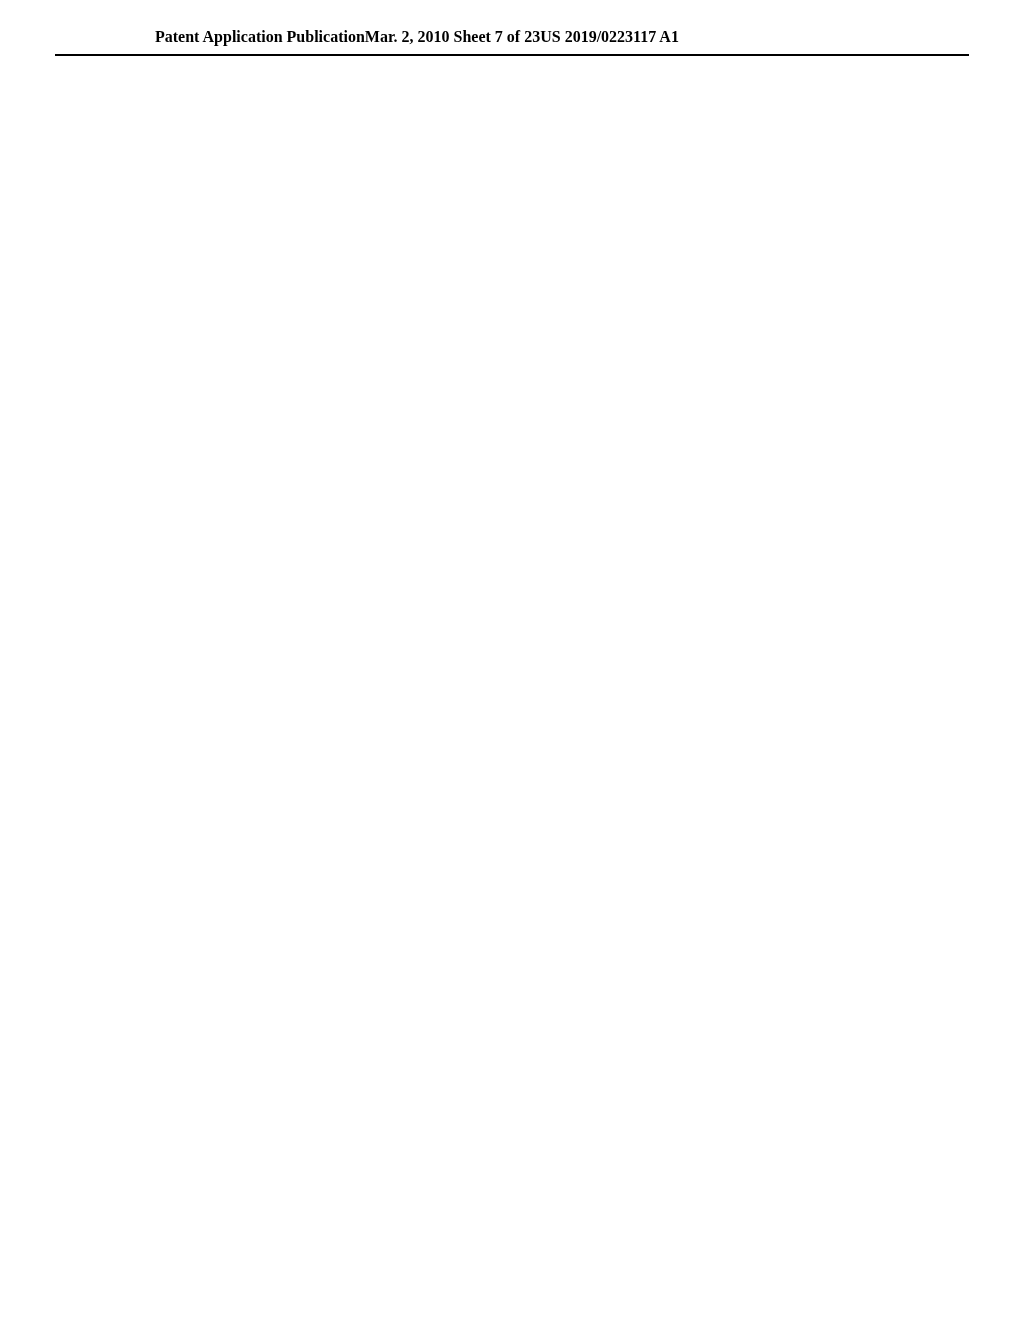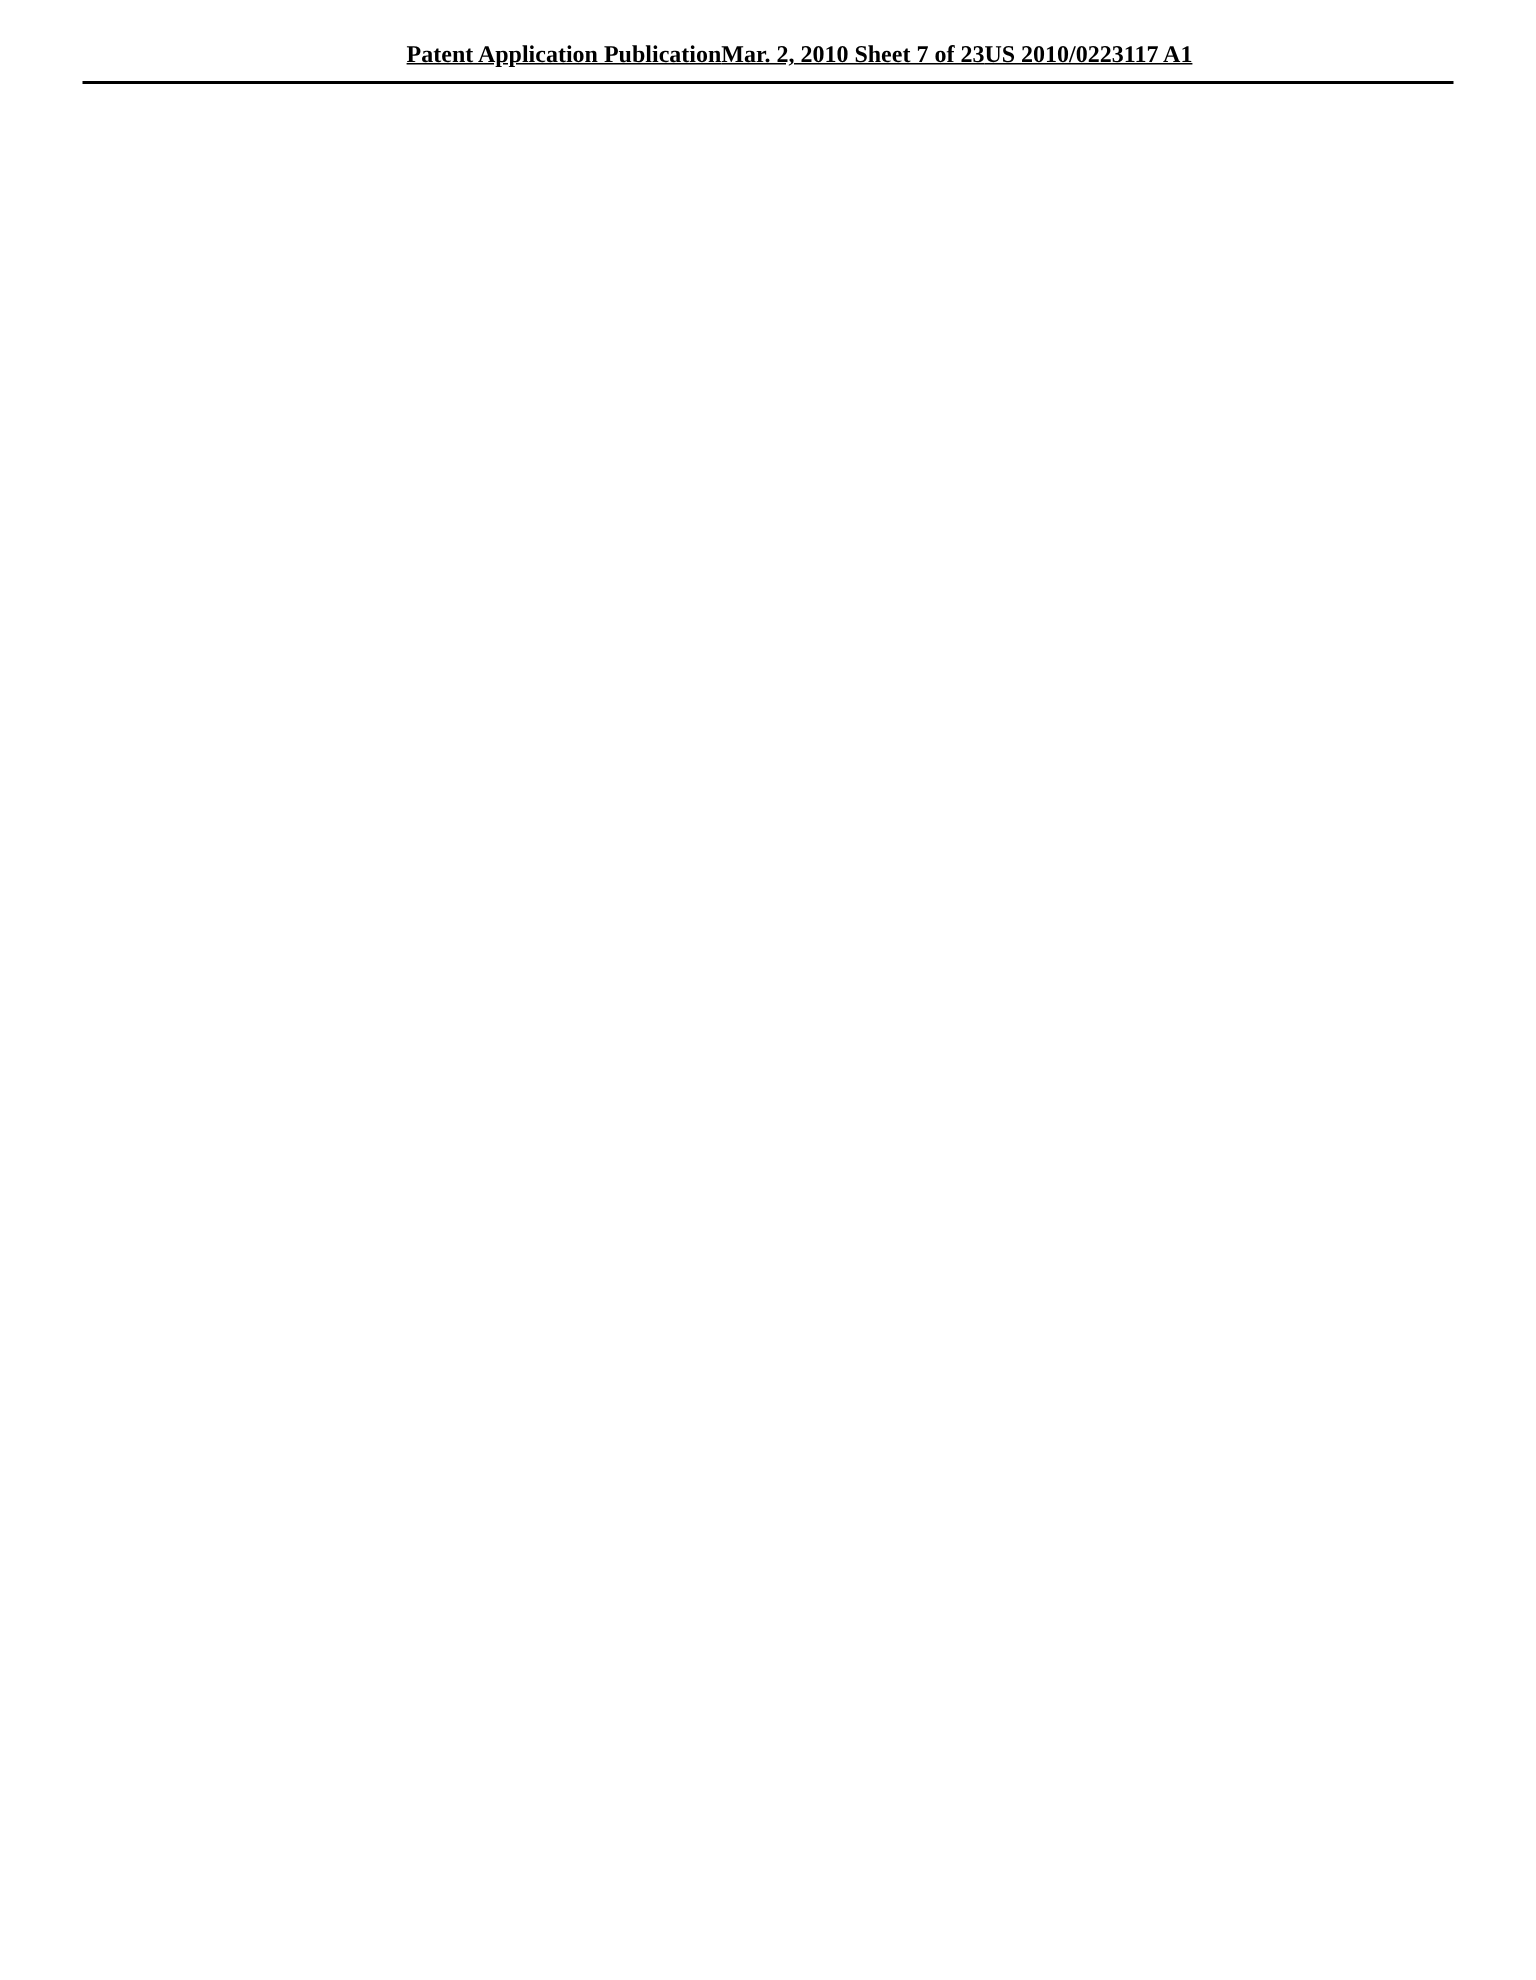--- a/index.html
+++ b/index.html
@@ -9,28 +9,27 @@
     font-family: Arial, Helvetica, sans-serif;
     background: #fff;
     width: 1024px;
   }
   .page {
     width: 1024px;
     position: relative;
   }
   .header {
     display: flex;
-    justify-content: center;
+    justify-content: flex-start;
     padding: 28px 58px 8px 100px;
     font-size: 16px;
     font-weight: bold;
     font-family: "Times New Roman", Times, serif;
     border-bottom: 2px solid #000;
     margin: 0 55px;
-    text-decoration: underline;
   }
   .fig-label {
     position: absolute;
     top: 192px;
     right: 108px;
     font-family: Arial, Helvetica, sans-serif;
     font-size: 22px;
     font-weight: bold;
   }
   .diagram-outer {
@@ -118,21 +117,21 @@
   .spacer { height: 26px; }
 </style>
 </head>
 <body>
 
 <div class="page">
 
   <div class="header">
     <span>Patent Application Publication</span>
     <span>Mar. 2, 2010  Sheet 7 of 23</span>
-    <span>US 2010/0223117 A1</span>
+    <span>US 2019/0223117 A1</span>
   </div>
 
   <div class="fig-label">FIG. 7</div>
 
   <div class="diagram-outer">
     <div class="top-ref">304</div>
 
     <div class="block-row">
       <div class="vlabel-box">
         <div class="vlabel-text">

